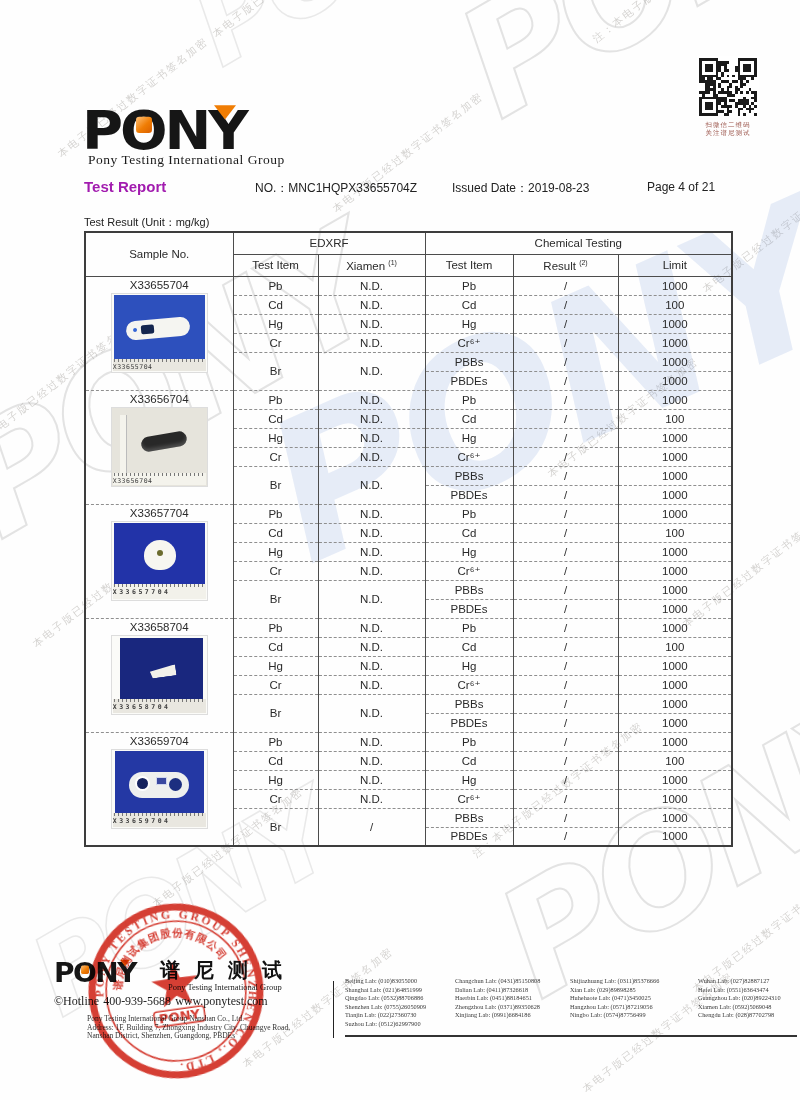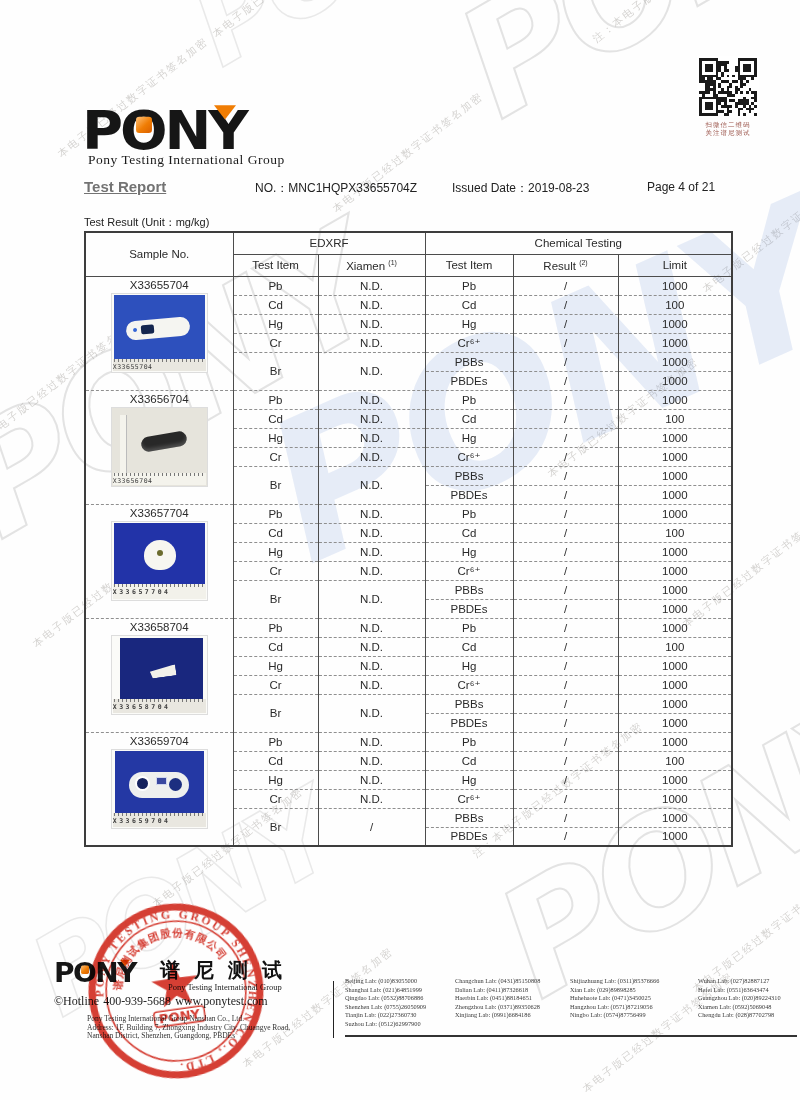--- a/index.html
+++ b/index.html
@@ -34,21 +34,21 @@
                border-radius:.06em; }
   .plogo .tri { position:absolute; left:.10em; top:.10em; width:0; height:0;
                 border-left:.20em solid transparent; border-right:.20em solid transparent;
                 border-top:.28em solid #f07d04; }
   .logo-lg { position:absolute; left:82px; top:98px; font-size:56px; }
   .logo-sub { position:absolute; left:88px; top:152px; font-family:"Liberation Serif",serif;
               font-size:13.5px; color:#1a1a1a; letter-spacing:.5px; }
 
   
   .trow { position:absolute; top:180px; left:0; width:800px; font-size:12px; }
-  .trow .tr-title { position:absolute; left:84px; top:-2px; font-size:15px; font-weight:bold; color:#737373;text-decoration:underline; }
+  .trow .tr-title { position:absolute; left:84px; top:-2px; font-size:15px; font-weight:bold; color:#a21caf; }
   .trow .tr-no { position:absolute; left:255px; }
   .trow .tr-issued { position:absolute; left:452px; }
   .trow .tr-page { position:absolute; left:647px; }
 
   .tres { position:absolute; left:84px; top:215px; font-size:11px; }
 
   
   table.rpt { position:absolute; left:84px; top:231px; width:647px; border-collapse:collapse;
               font-size:11.5px; color:#2a2a2a; table-layout:fixed; border:2px solid #3d3d3d; }
   table.rpt th { border:1px solid #4c4c4c; font-weight:normal; height:22px; }

